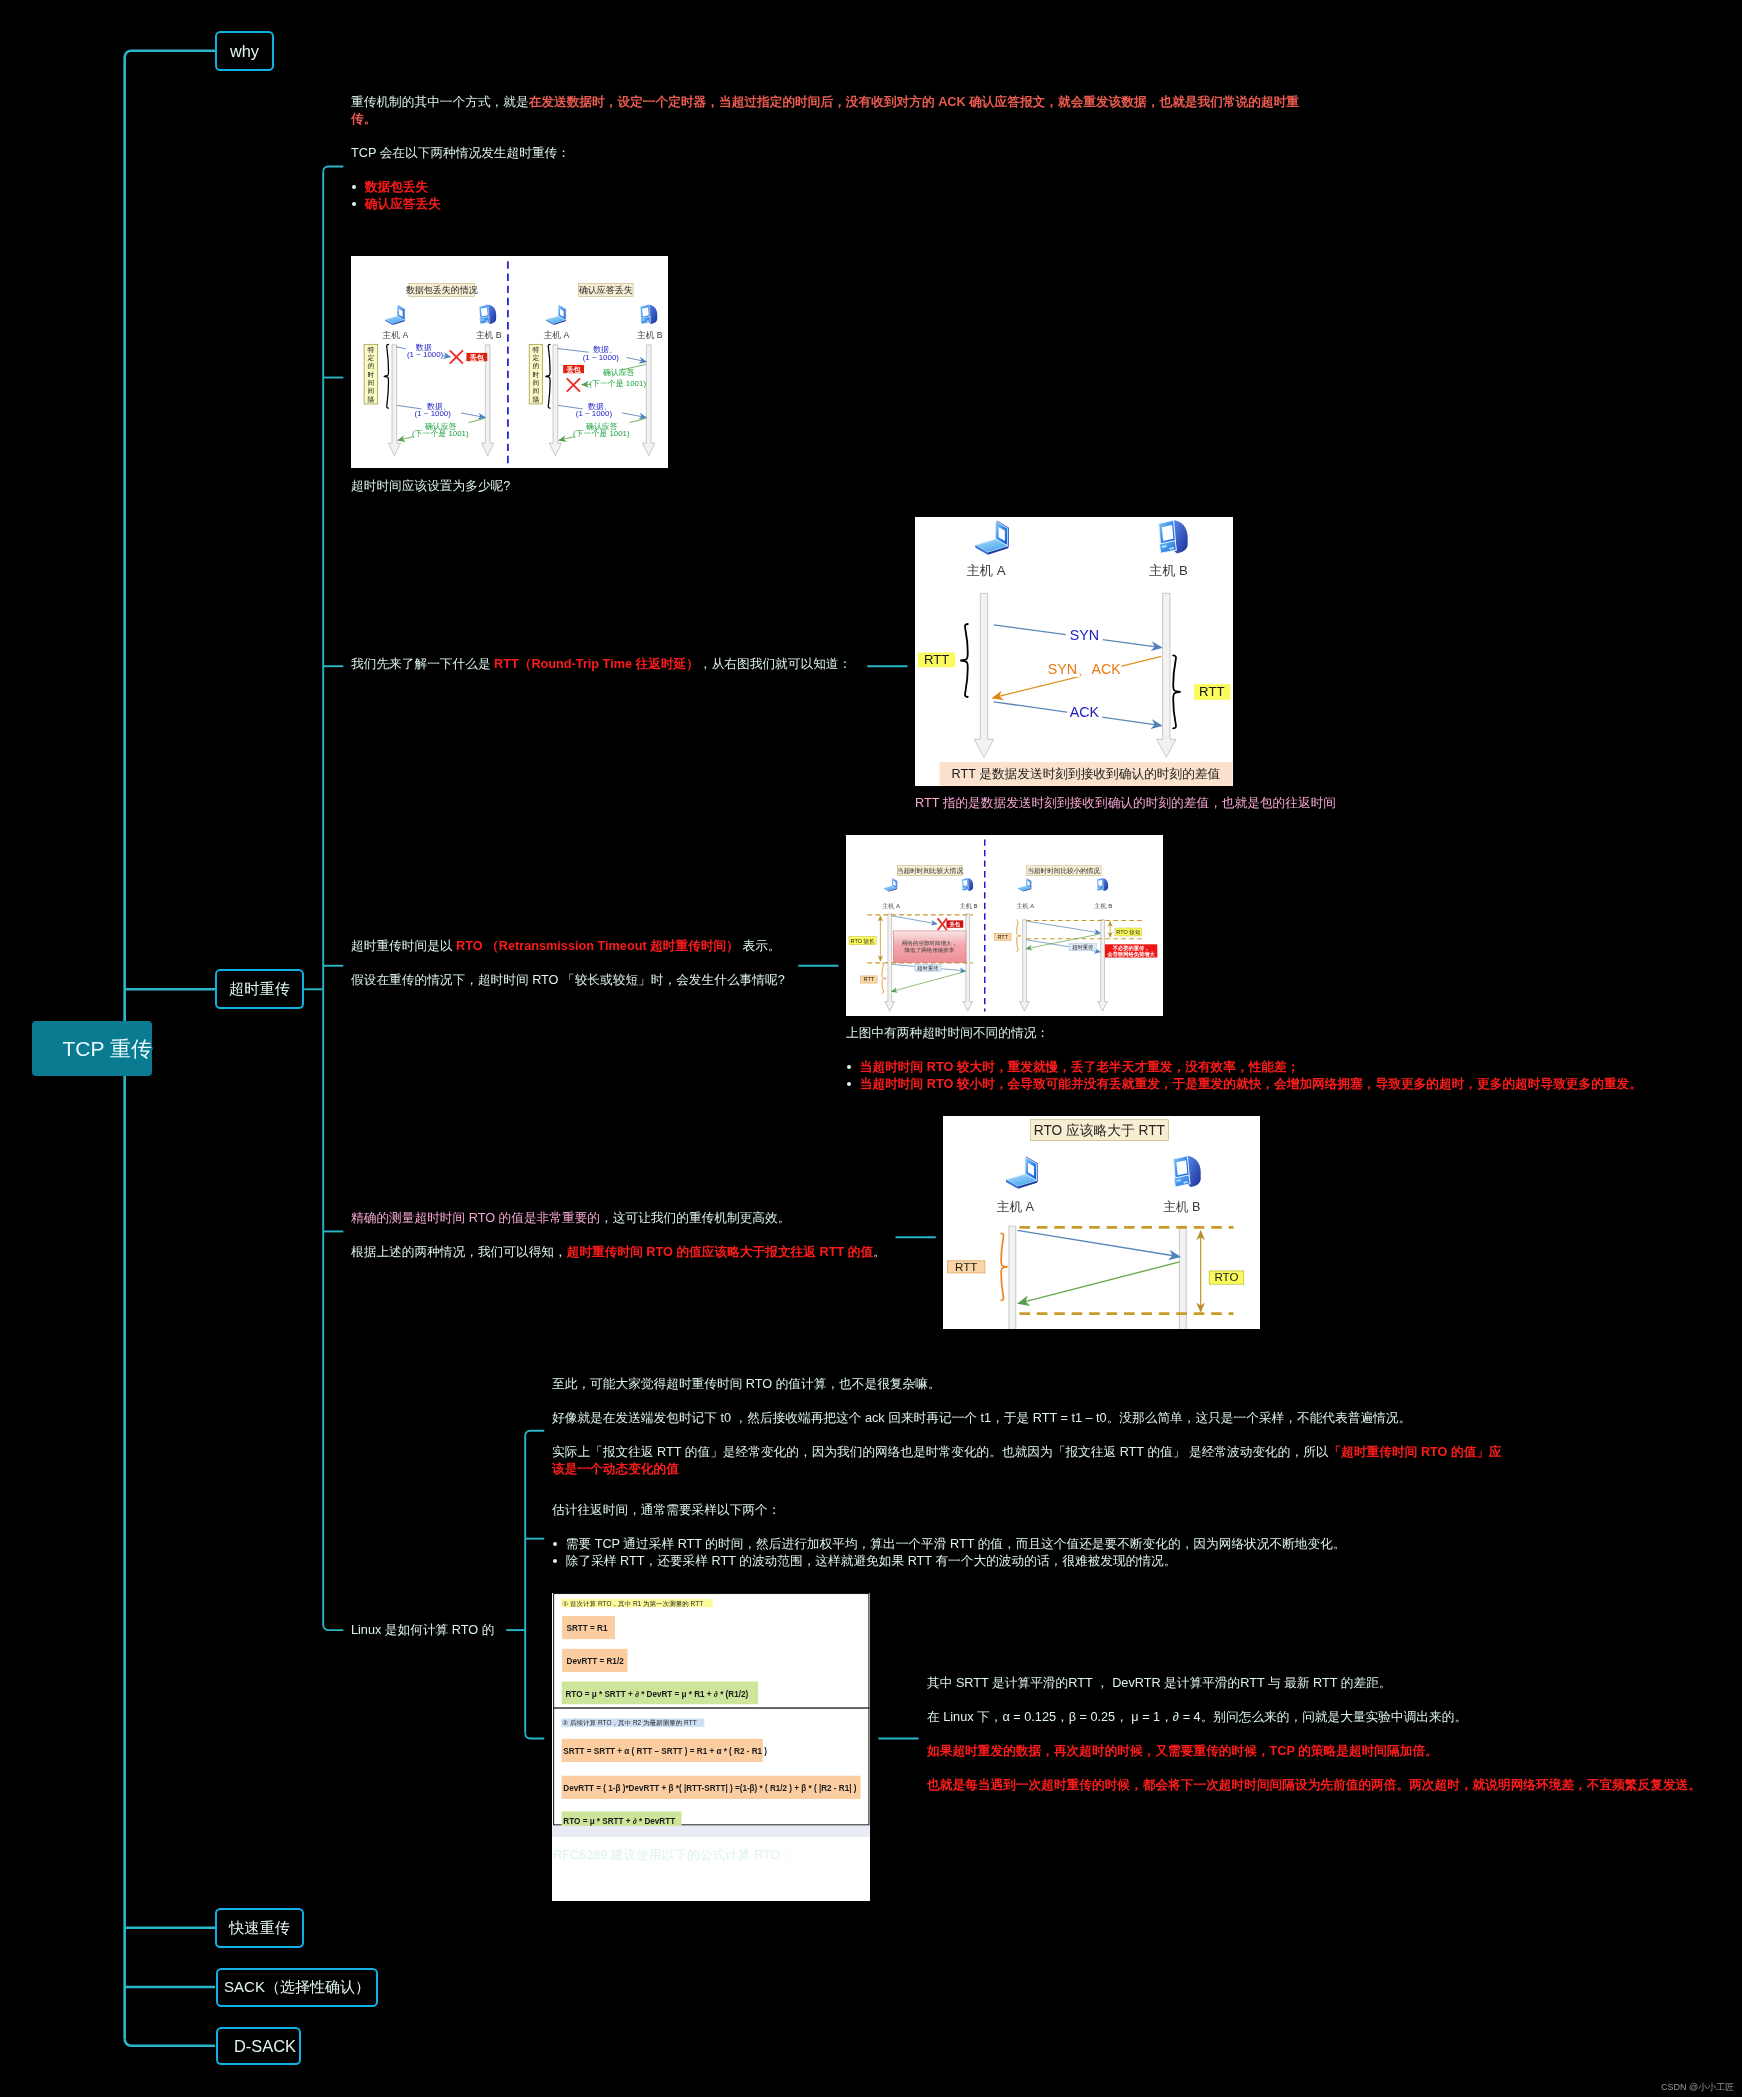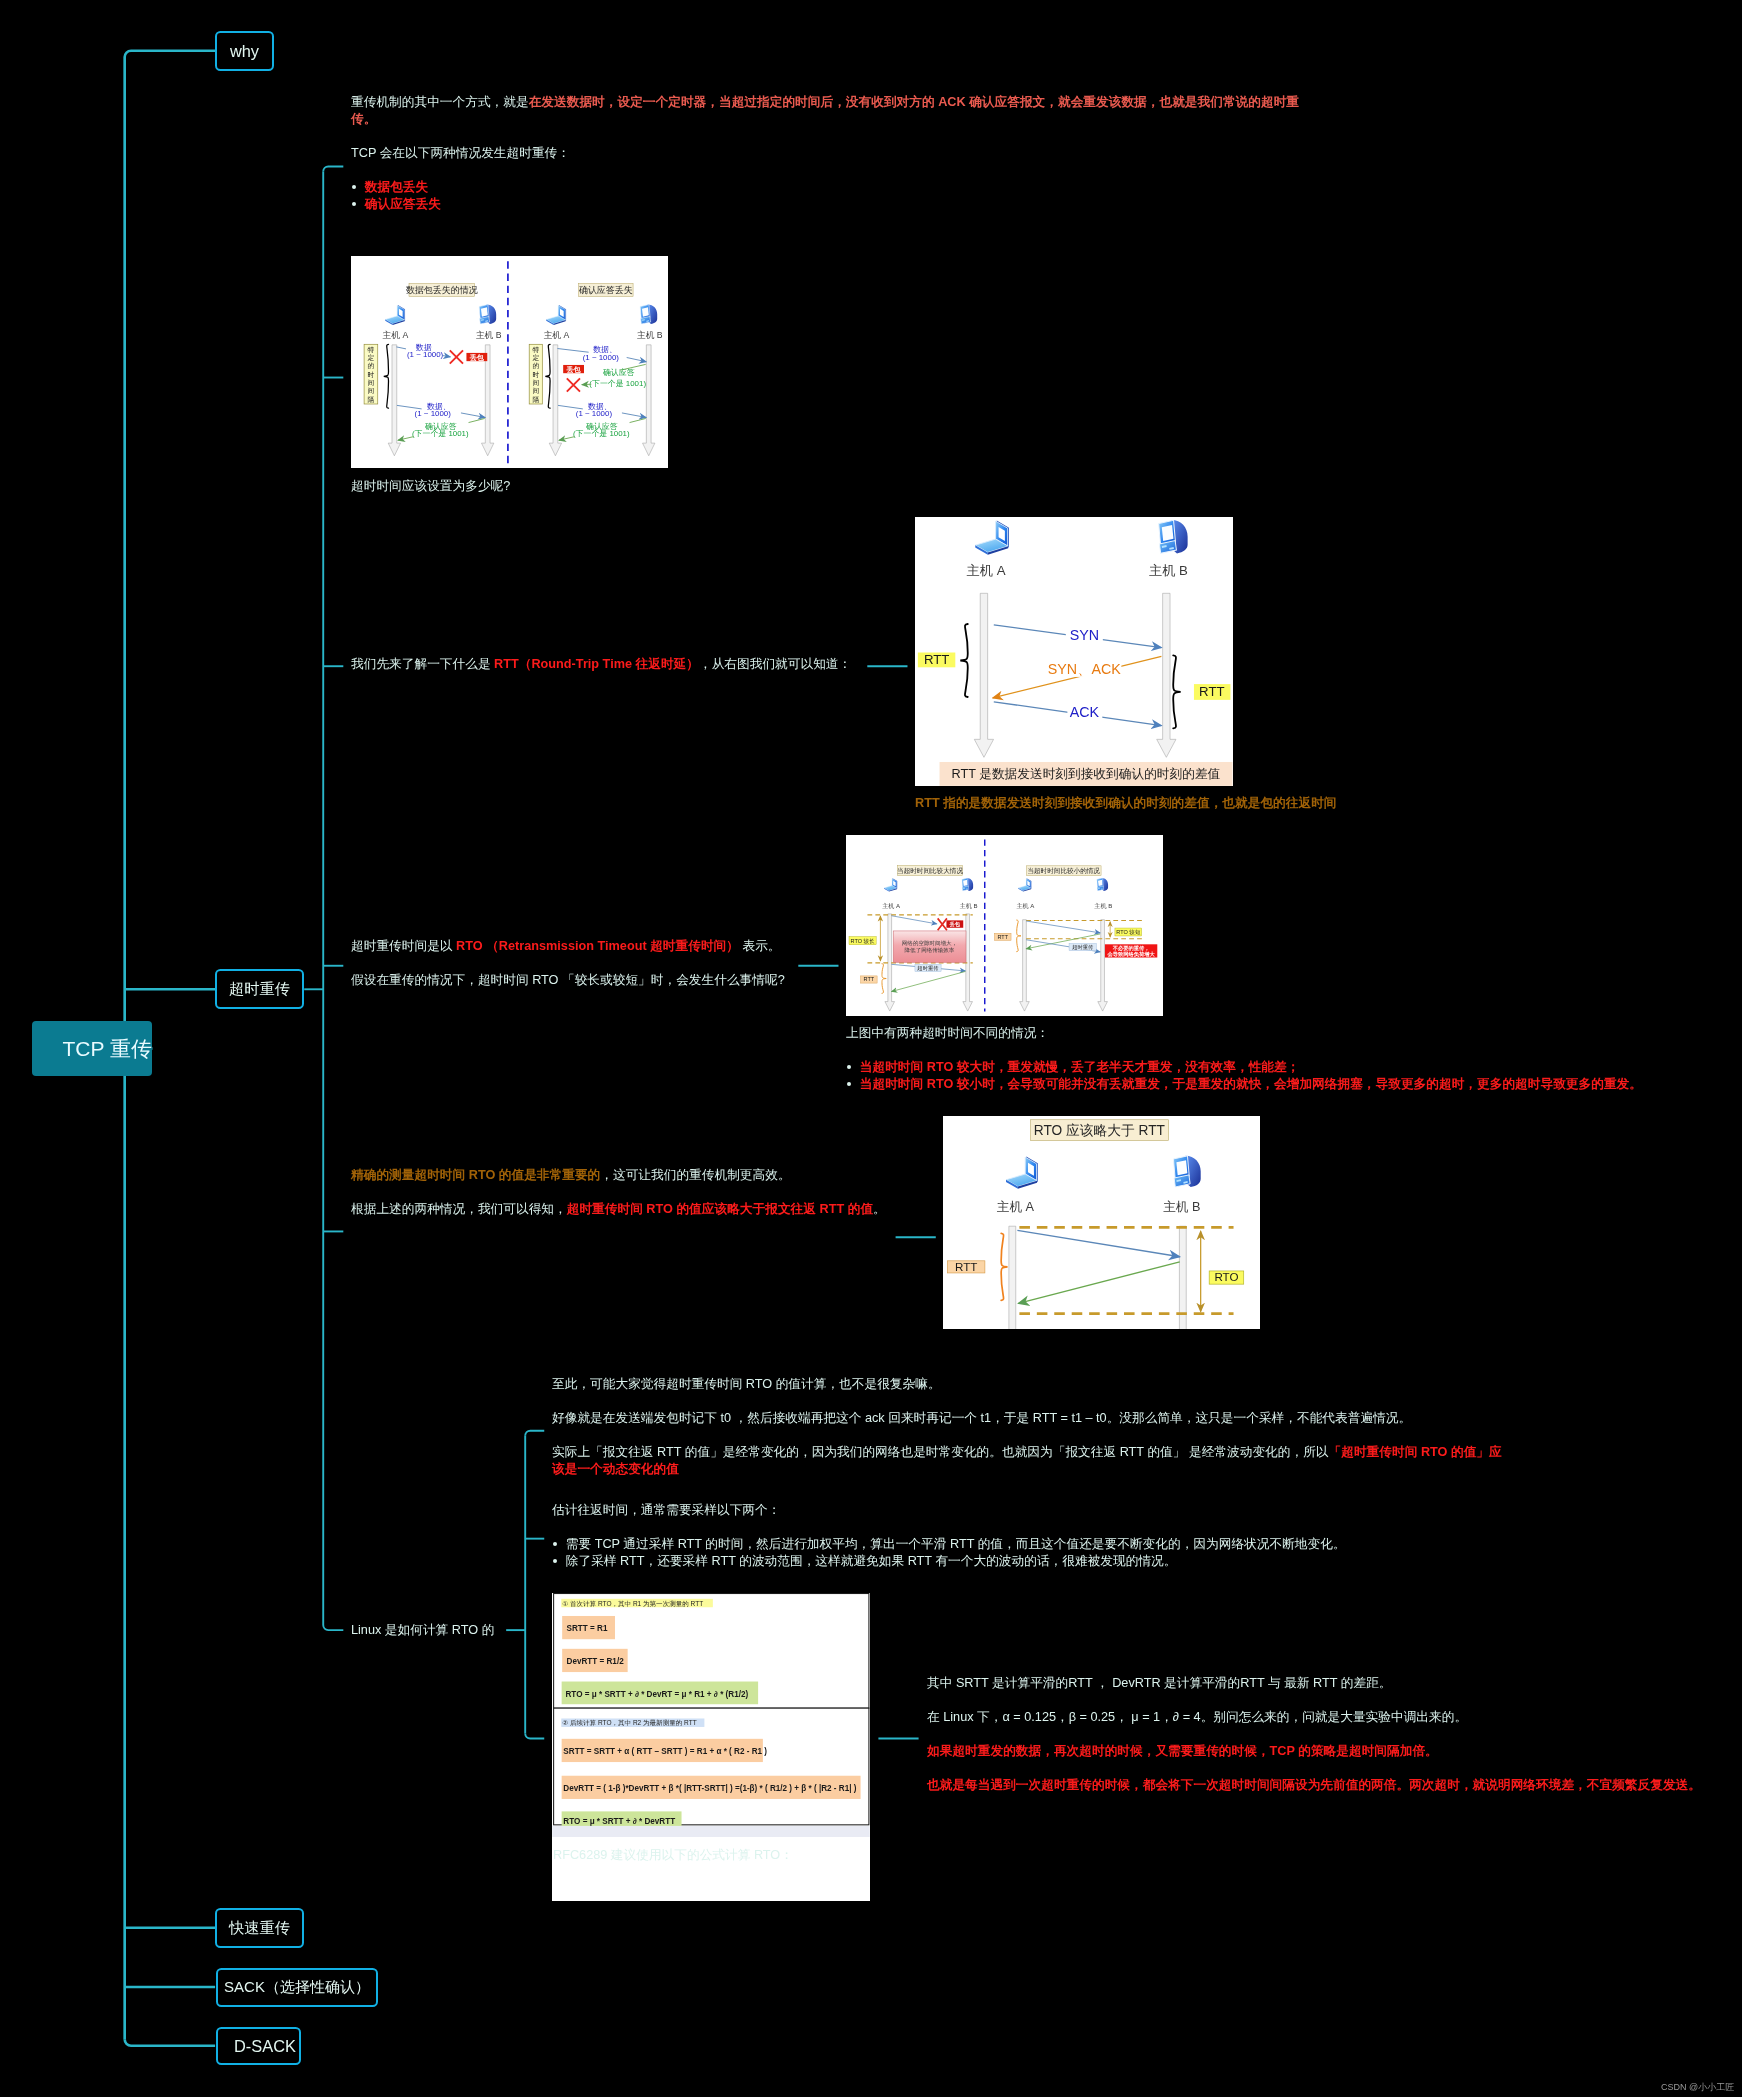--- a/index.html
+++ b/index.html
@@ -10,21 +10,21 @@
         color:#e3f7f1;display:flex;align-items:center;justify-content:center;
         background:#000;box-sizing:border-box;white-space:nowrap;}
   .rootnode{position:absolute;background:#0b7b91;border-radius:4px;color:#e9fbff;
         display:flex;align-items:center;justify-content:flex-end;}
   .tb{position:absolute;color:#dcf3ee;font-size:12.7px;line-height:17px;}
   .tb p{margin:0;white-space:nowrap;}
   .tb.wrapb p, .tb.wrapb li{white-space:normal;}
   .gap{height:17px;}
   .red{color:#fb1b1b;font-weight:bold;}
   .sred{color:#e95a4f;font-weight:bold;}
-  .blue{color:#a16207;font-weight:bold;}
+  .blue{color:#f9a8d4;font-weight:normal;}
   ul.bl{margin:0;padding:0;list-style:none;}
   ul.bl li{position:relative;padding-left:13.8px;white-space:nowrap;}
   ul.bl li:before{content:"";position:absolute;left:1.1px;top:6.3px;width:4.2px;height:4.2px;
       border-radius:50%;background:#dcf3ee;}
   .pic{position:absolute;background:#fff;}
   .wm{position:absolute;color:#9a9a9a;font-size:9px;white-space:nowrap;}
   svg text{font-family:"Liberation Sans","DejaVu Sans",sans-serif;}
 </style>
 </head>
 <body>
@@ -441,21 +441,21 @@
 <text x="539.6" y="228.5" font-size="10" font-weight="bold" fill="#fff" text-anchor="middle">会导致网络负荷增大</text>
 </svg></div>
 <div class="tb" style="left:846px;top:1025px;">
     <p><span>上图中有两种超时时间不同的情况：</span></p>
     <p class="gap"></p>
     <ul class="bl">
       <li><span class="red">当超时时间 RTO 较大时，重发就慢，丢了老半天才重发，没有效率，性能差；</span></li>
       <li><span class="red">当超时时间 RTO 较小时，会导致可能并没有丢就重发，于是重发的就快，会增加网络拥塞，导致更多的超时，更多的超时导致更多的重发。</span></li>
     </ul>
   </div>
-<div class="tb" style="left:351px;top:1167px;">
+<div class="tb" style="left:351px;top:1210px;">
     <p><span class="blue">精确的测量超时时间 RTO 的值是非常重要的</span><span>，这可让我们的重传机制更高效。</span></p>
     <p class="gap"></p>
     <p><span>根据上述的两种情况，我们可以得知，</span><span class="red">超时重传时间 RTO 的值应该略大于报文往返 RTT 的值</span><span>。</span></p>
   </div>
 <div class="pic" style="left:943px;top:1116px;width:317px;height:213px;"><svg viewBox="0 0 600 402" width="317" height="213">
 <rect width="600" height="402" fill="#fff"></rect>
 <defs>
  <linearGradient id="lgrad" x1="0" y1="0" x2="1" y2="1">
    <stop offset="0" stop-color="#8ccdf8"></stop>
           <stop offset="0.55" stop-color="#2a82ee"></stop>

